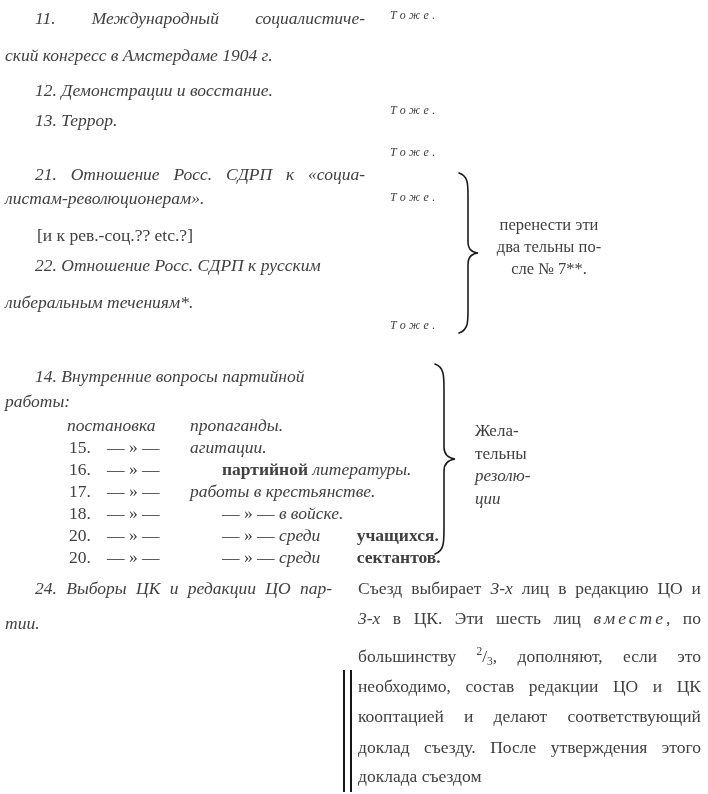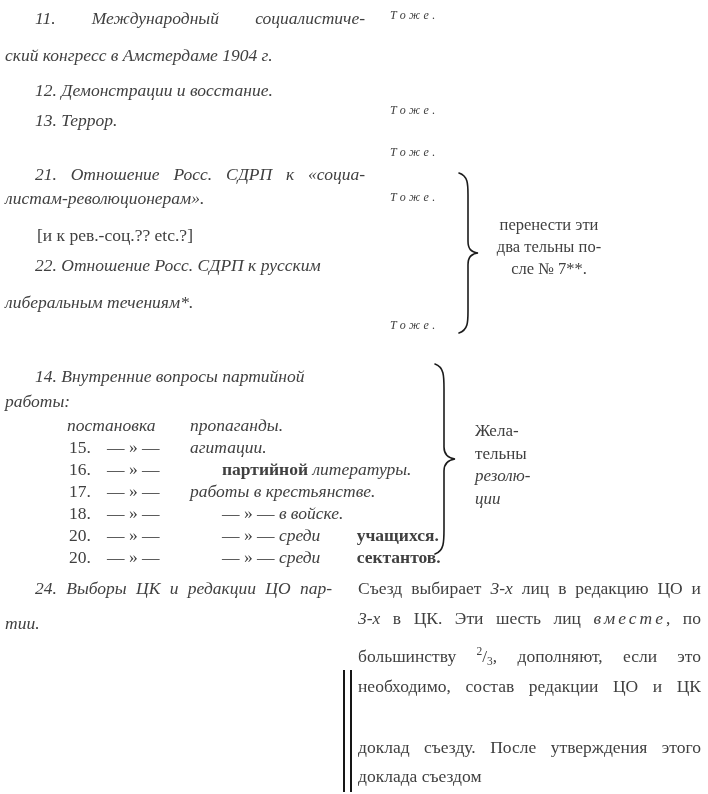--- a/index.html
+++ b/index.html
@@ -126,16 +126,17 @@
 
   <div class="double-rule"></div>
 
   <div class="rline" style="top:578px"><span>Съезд выбирает </span><span class="it">3-х</span><span> лиц в редакцию ЦО и</span></div>
 
   <div class="rline" style="top:608px"><span class="it">3-х</span><span> в ЦК. Эти шесть лиц </span><span class="it lsp">вместе</span><span>, по</span></div>
 
   <div class="rline" style="top:641px"><span>большинству </span><span class="frac"><sup>2</sup><span>/</span><sub>3</sub></span><span>, дополняют, если это</span></div>
 
   <div class="rline" style="top:676px">необходимо, состав редакции ЦО и ЦК</div>
+  <div class="rline" style="top:706px">кооптацией и делают соответствующий</div>
   <div class="rline" style="top:737px">доклад съезду. После утверждения этого</div>
   <div class="rline rline-last" style="top:766px">доклада съездом</div>
 
 </div>
 
 </body></html>

